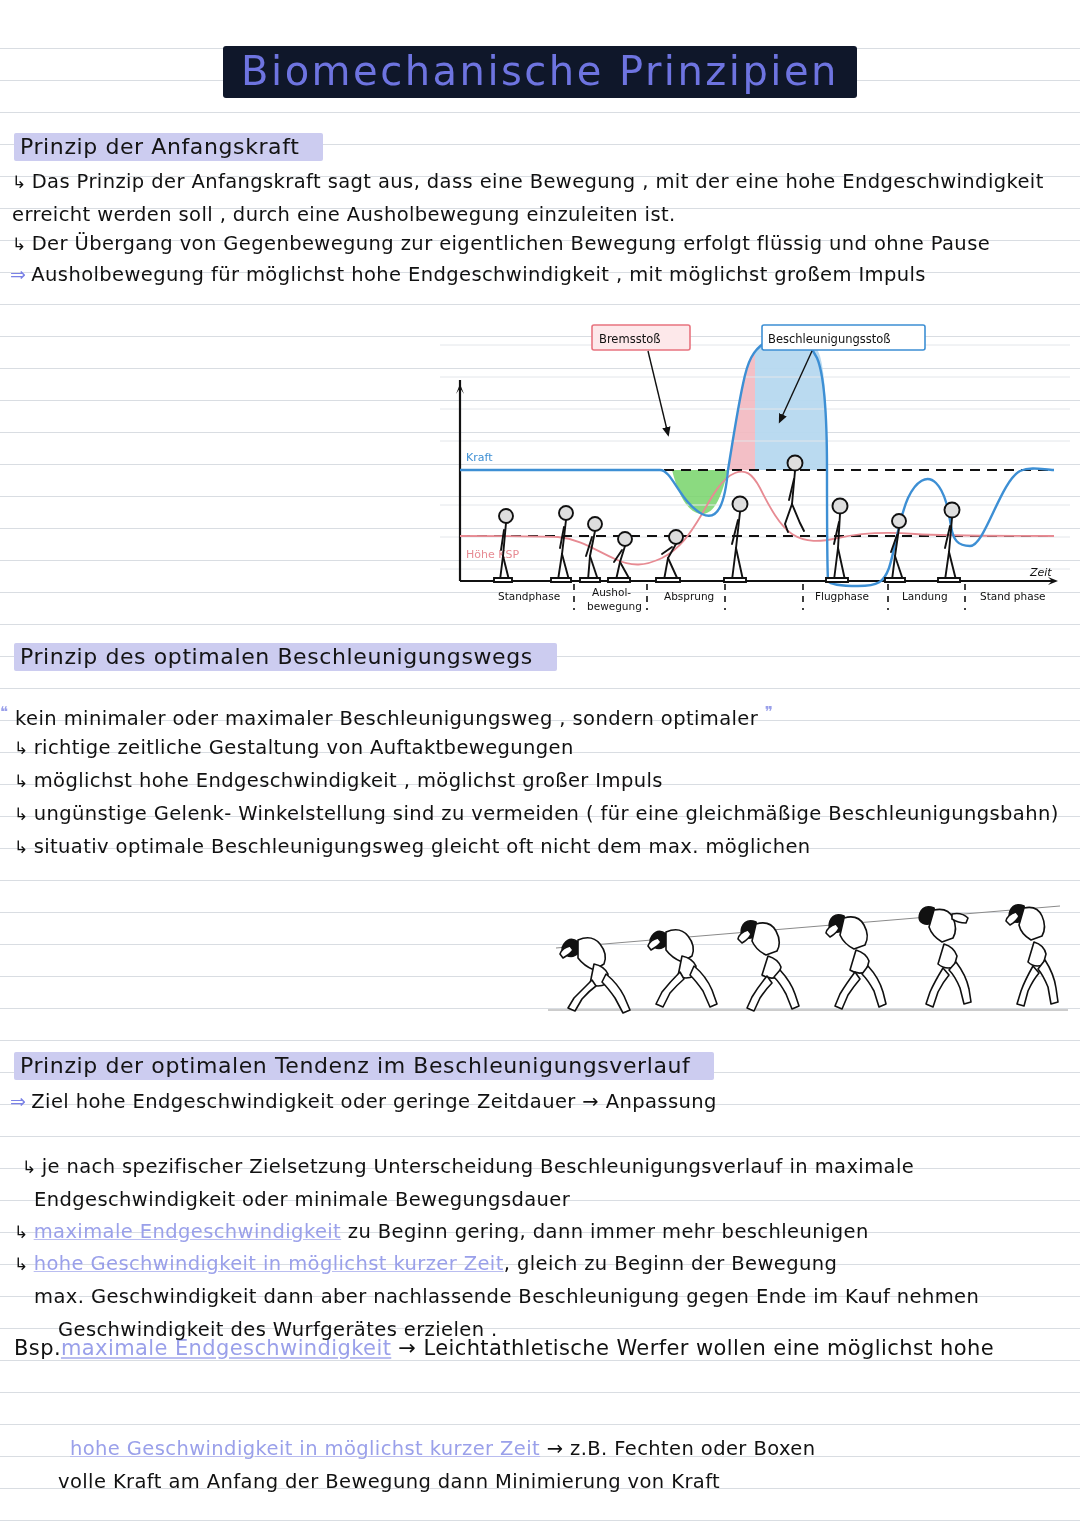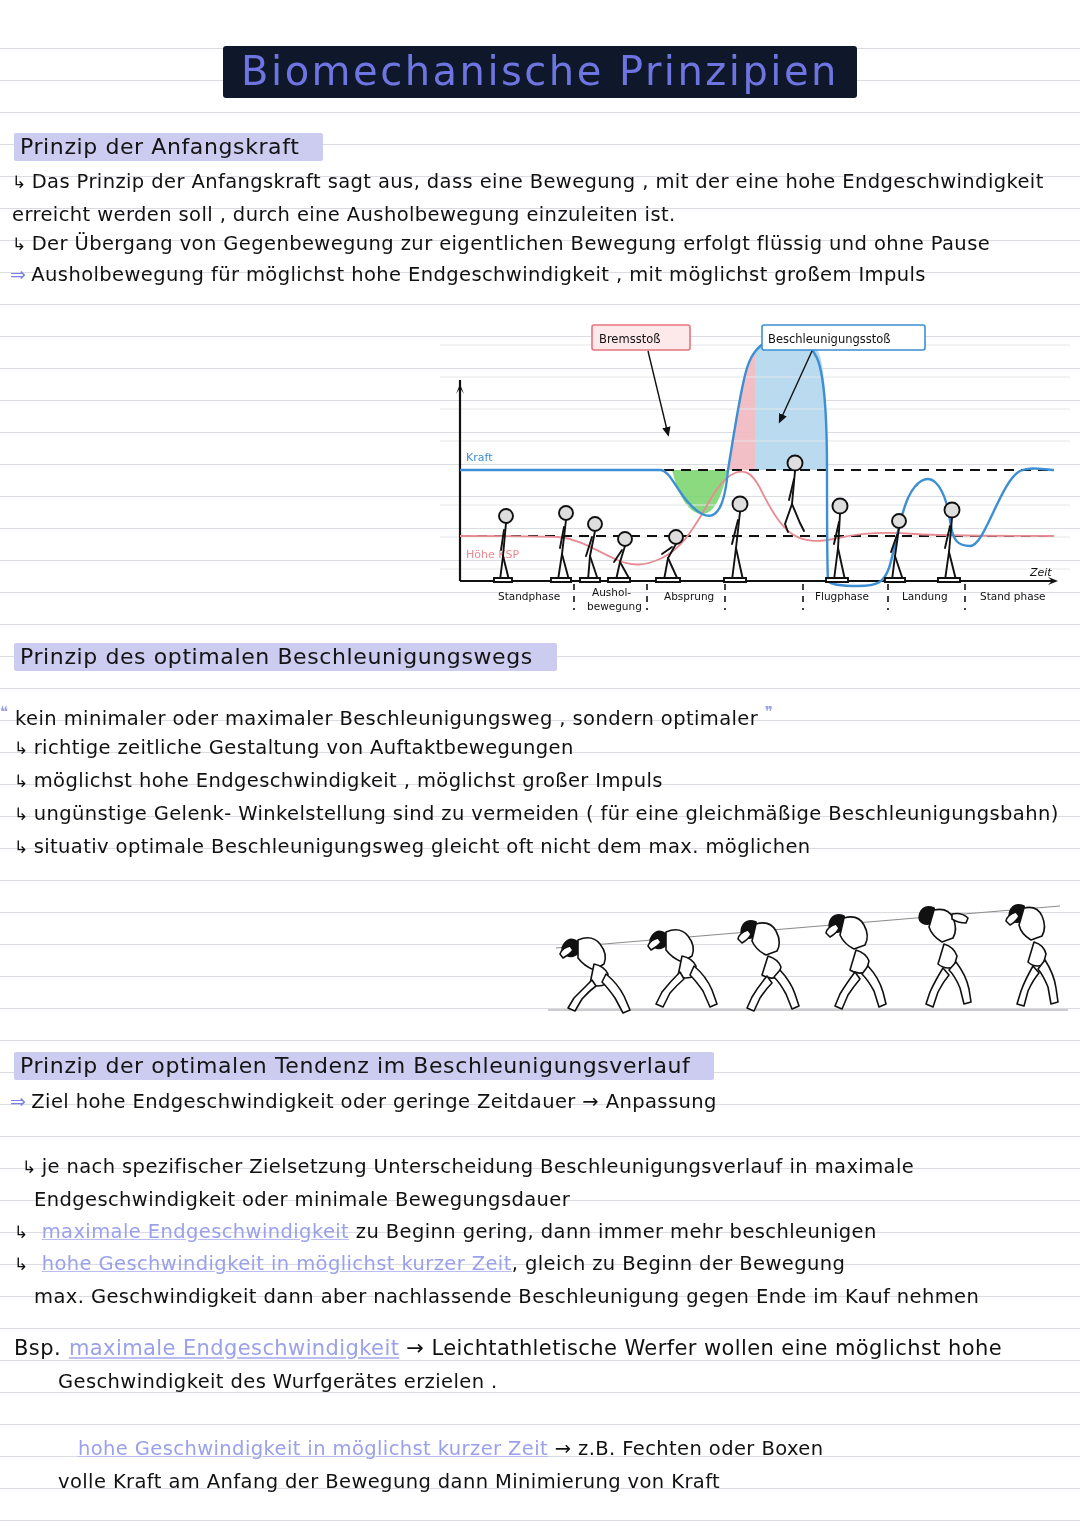--- a/index.html
+++ b/index.html
@@ -53,21 +53,21 @@
   
   .line {
     position:absolute;
     font-size:19.5px;
     letter-spacing:.4px;
     color:#111;
     white-space:nowrap;
   }
   .mk { color:#111; margin-right:5px; font-size:17px; }
   .mk.arrowp { color:#7b82e6; font-size:19px; }
-  .hl { color:#9aa0ea; text-decoration:underline; text-decoration-color:#b9bdf0;margin-left:8px; }
+  .hl { color:#9aa0ea; text-decoration:underline; text-decoration-color:#b9bdf0; }
   .quotemark{ color:#9aa0ea; font-size:15px; vertical-align:super; }
 
   
   #chart { position:absolute; left:440px; top:318px; width:630px; height:300px; }
   #chart svg { display:block; }
   .cbox-label { font-family:"DejaVu Sans", sans-serif; font-size:11.5px; fill:#111; }
   .ax-label { font-family:"DejaVu Sans", sans-serif; font-size:11px; }
   .phase-label { font-family:"DejaVu Sans", sans-serif; font-size:10.5px; fill:#111; }
 
   
@@ -369,19 +369,19 @@
     <span class="mk">↳</span><span class="hl">maximale  Endgeschwindigkeit</span><span> zu  Beginn  gering,  dann  immer  mehr  beschleunigen</span>
   </div>
   <div class="line" style="left:14px; top:1252px;">
     <span class="mk">↳</span><span class="hl">hohe  Geschwindigkeit  in  möglichst  kurzer  Zeit</span><span>,  gleich  zu  Beginn  der  Bewegung</span>
   </div>
   <div class="line" style="left:34px; top:1285px;">max.  Geschwindigkeit  dann  aber  nachlassende  Beschleunigung  gegen  Ende  im  Kauf  nehmen</div>
 
   <div class="line" style="left:14px; top:1336px; font-size:21px;">
     <span>Bsp.</span><span class="hl">maximale  Endgeschwindigkeit</span><span> → Leichtathletische   Werfer  wollen   eine  möglichst  hohe</span>
   </div>
-  <div class="line" style="left:58px; top:1370px;">Geschwindigkeit   des   Wurfgerätes   erzielen .</div>
+  <div class="line" style="left:58px; top:1318px;">Geschwindigkeit   des   Wurfgerätes   erzielen .</div>
   <div class="line" style="left:70px; top:1437px;">
     <span class="hl">hohe   Geschwindigkeit  in  möglichst  kurzer  Zeit</span><span> → z.B. Fechten   oder   Boxen</span>
   </div>
   <div class="line" style="left:58px; top:1470px;">volle  Kraft  am  Anfang  der  Bewegung  dann  Minimierung  von  Kraft</div>
 
 </div>
 
 </body></html>

